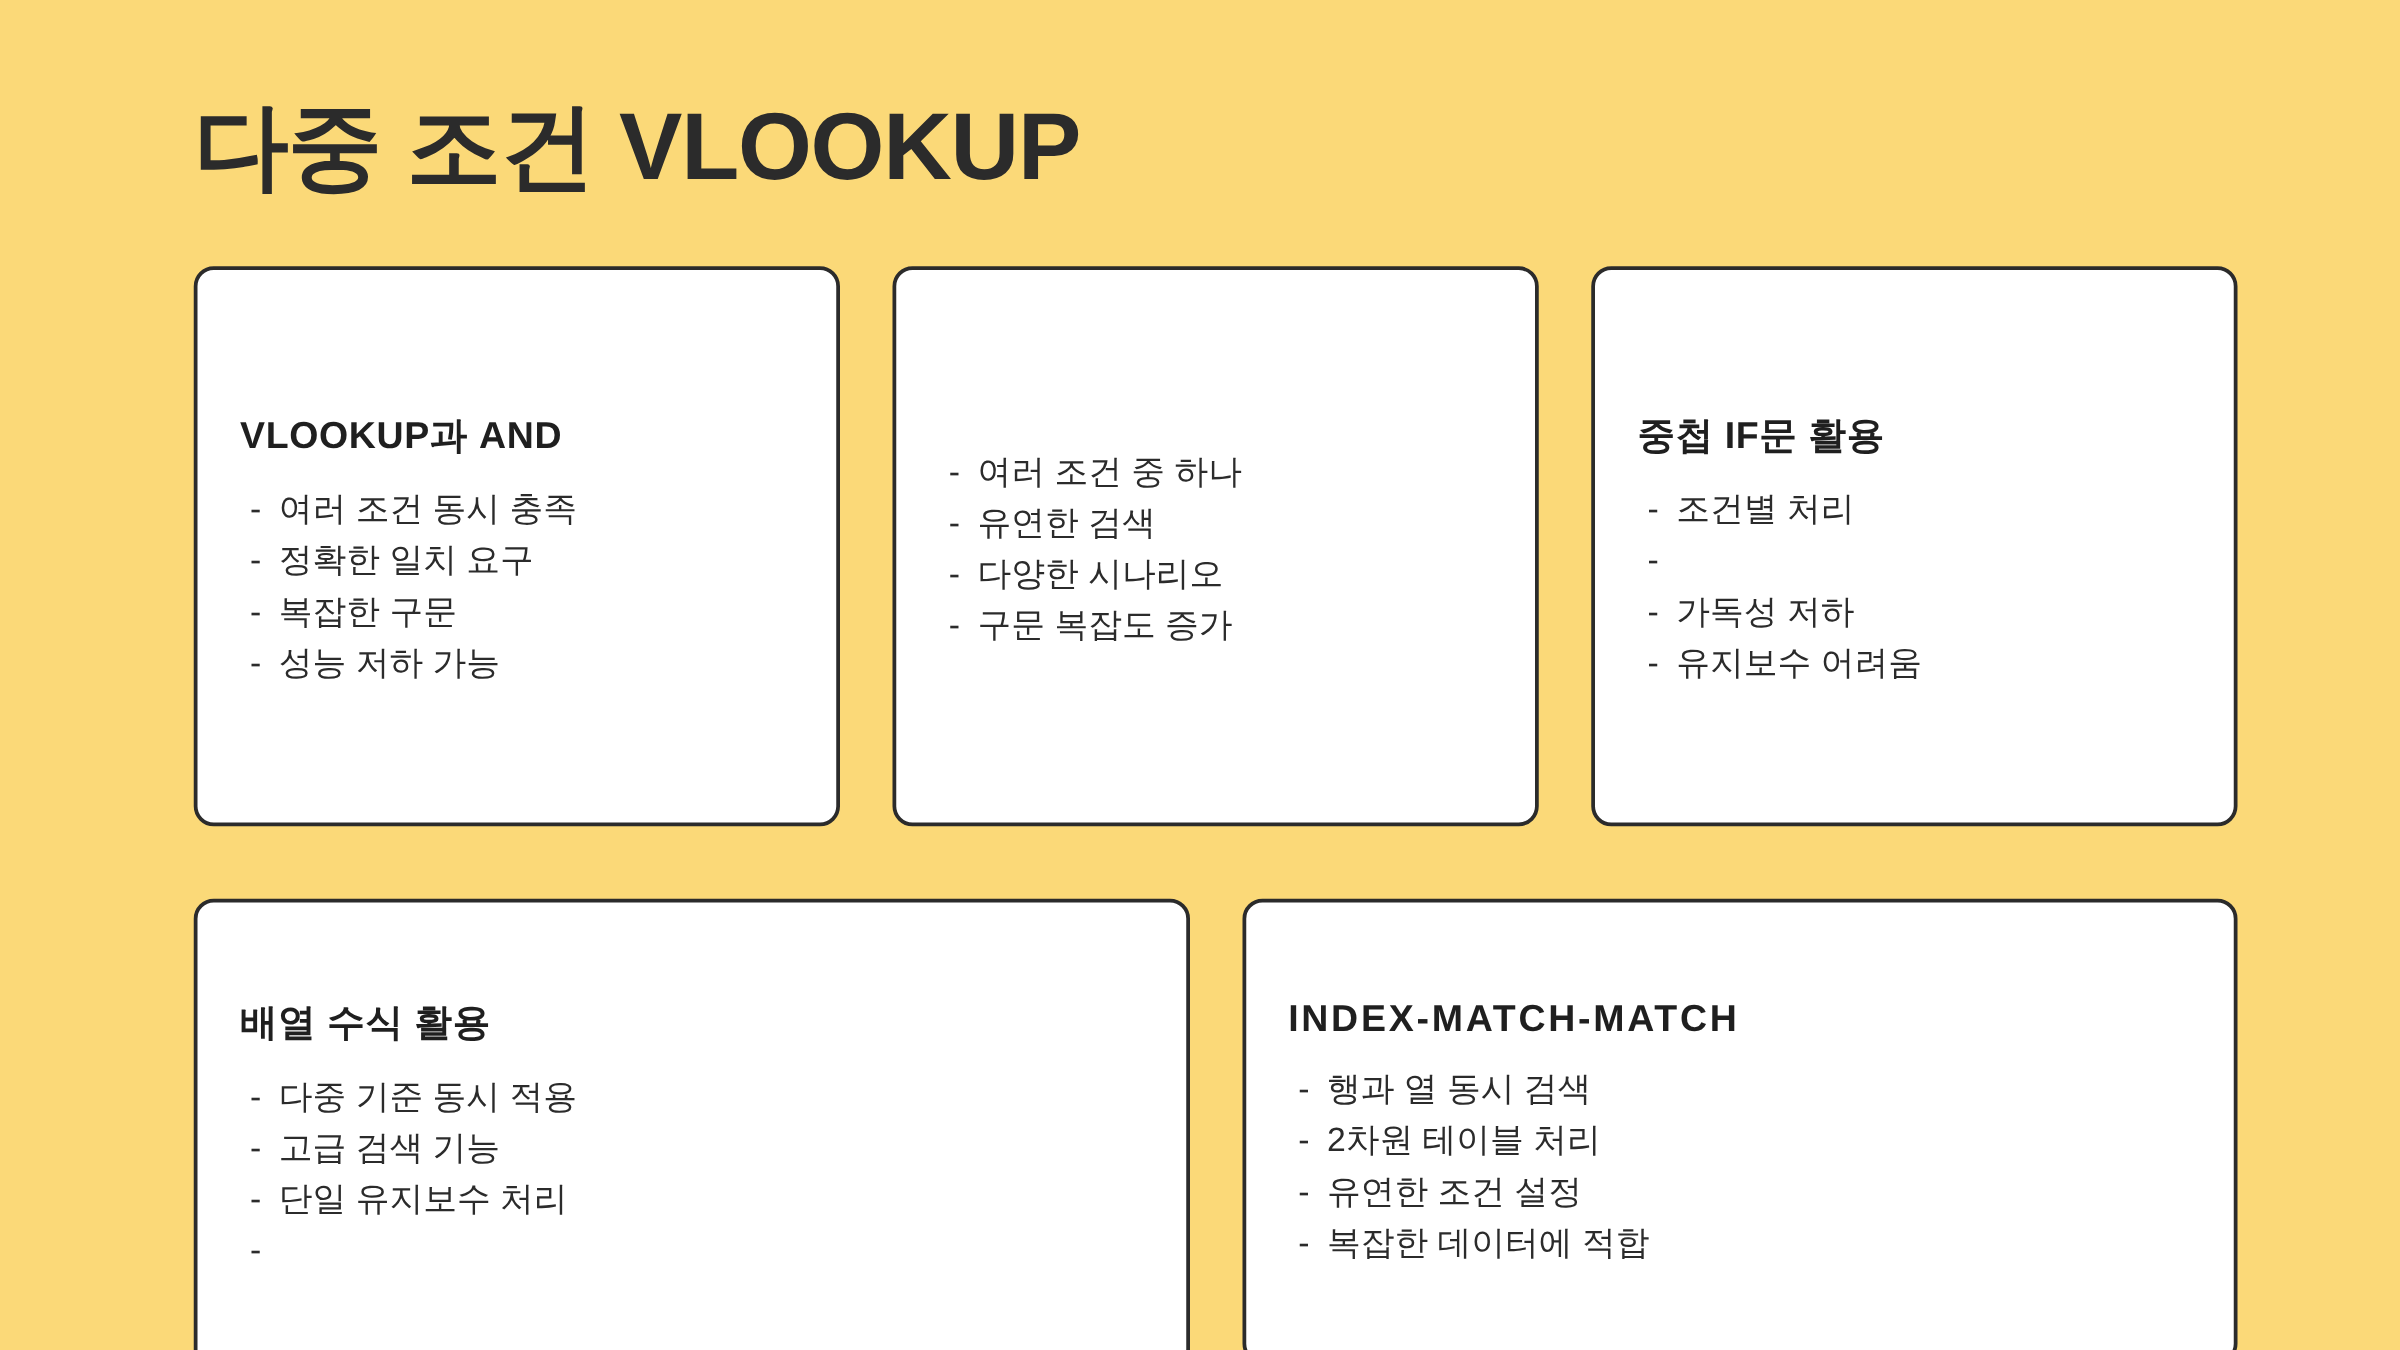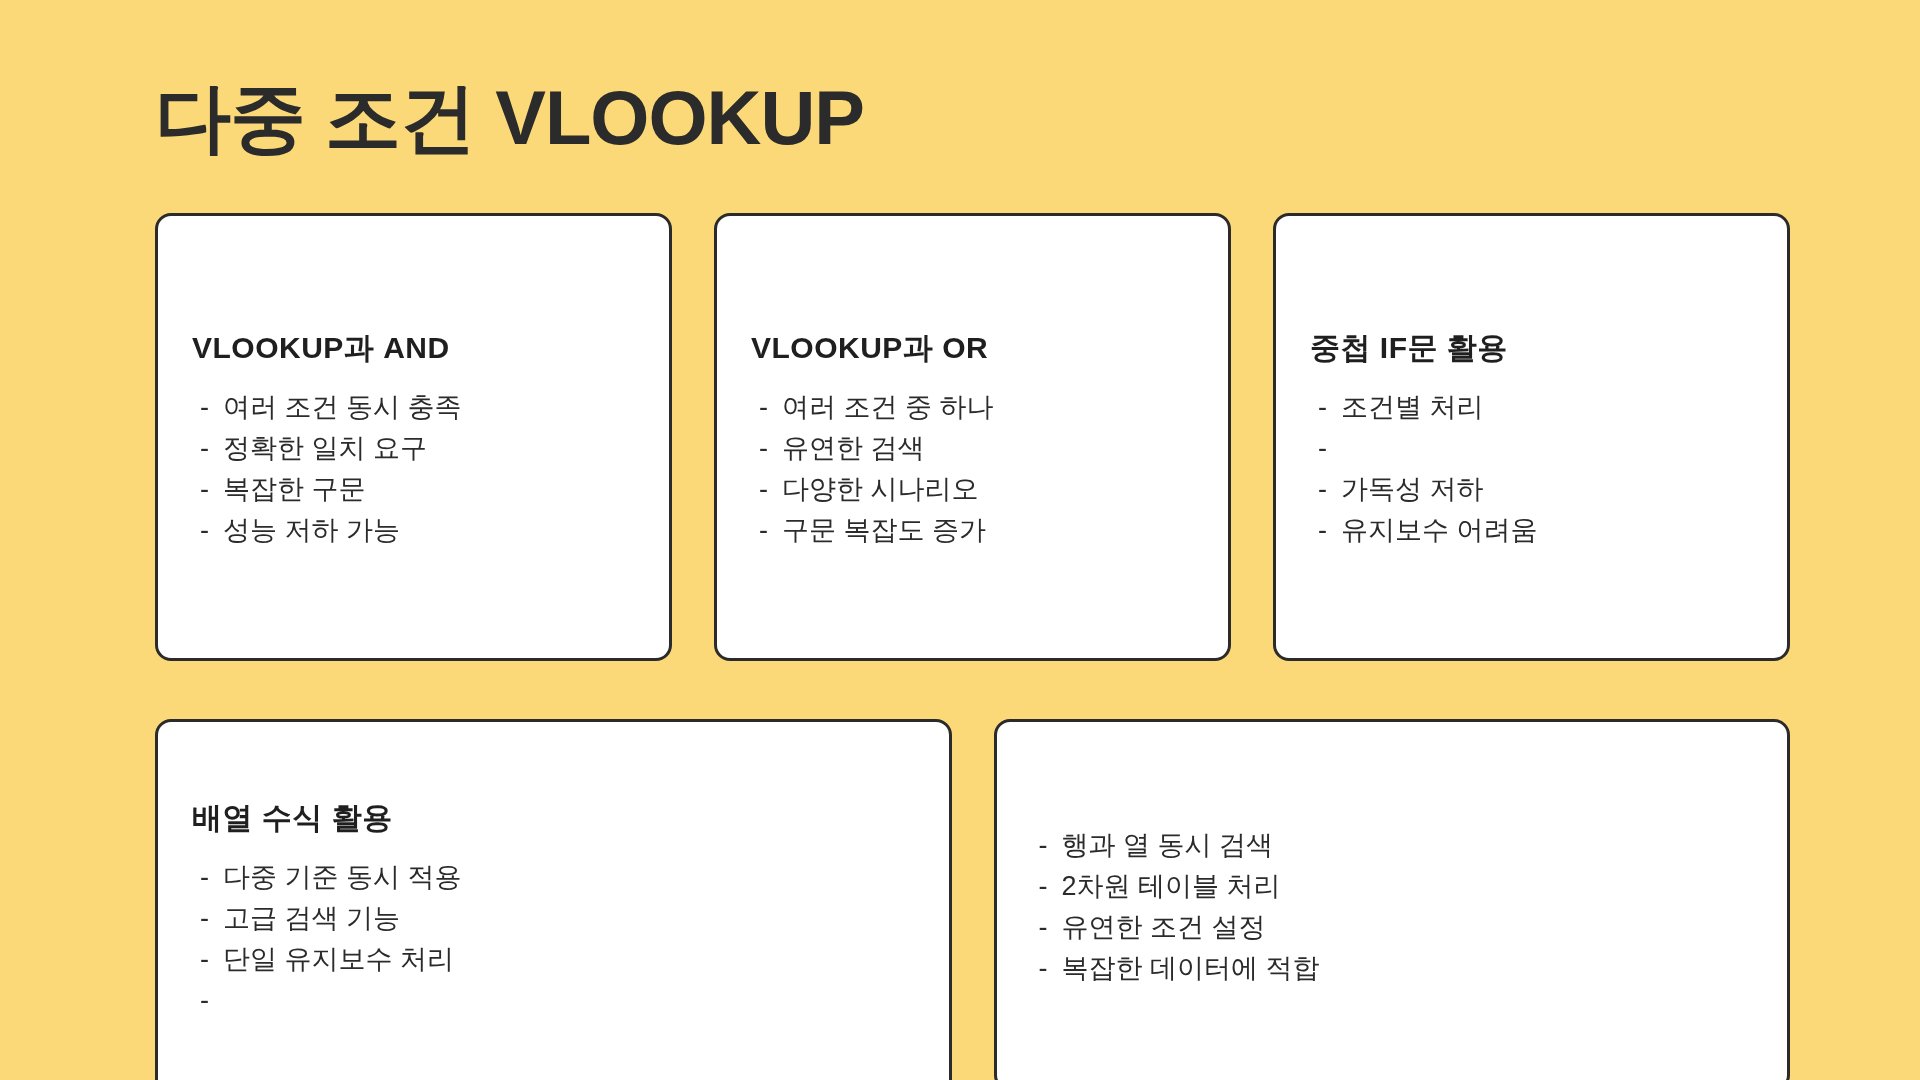--- a/index.html
+++ b/index.html
@@ -109,21 +109,20 @@
             <span>복잡한 구문</span>
           </li>
         <li>
             <span class="dash">-</span>
             <span>성능 저하 가능</span>
           </li>
       </ul>
     </div>
 
     <div class="card">
-      <div class="card-title">VLOOKUP과 OR</div>
       <ul class="card-list">
         <li>
             <span class="dash">-</span>
             <span>여러 조건 중 하나</span>
           </li>
         <li>
             <span class="dash">-</span>
             <span>유연한 검색</span>
           </li>
         <li>
@@ -177,20 +176,21 @@
             <span class="dash">-</span>
             <span>단일 유지보수 처리</span>
           </li>
         <li>
             <span class="dash">-</span>
           </li>
       </ul>
     </div>
 
     <div class="card card-wide2">
+      <div class="card-title spaced">INDEX-MATCH-MATCH</div>
       <ul class="card-list">
         <li>
             <span class="dash">-</span>
             <span>행과 열 동시 검색</span>
           </li>
         <li>
             <span class="dash">-</span>
             <span>2차원 테이블 처리</span>
           </li>
         <li>

